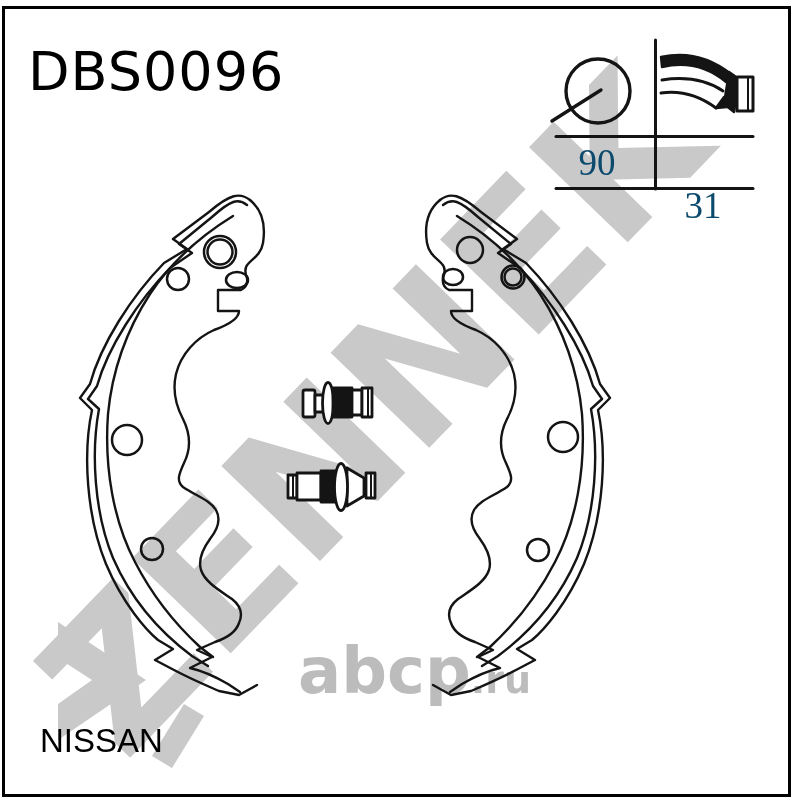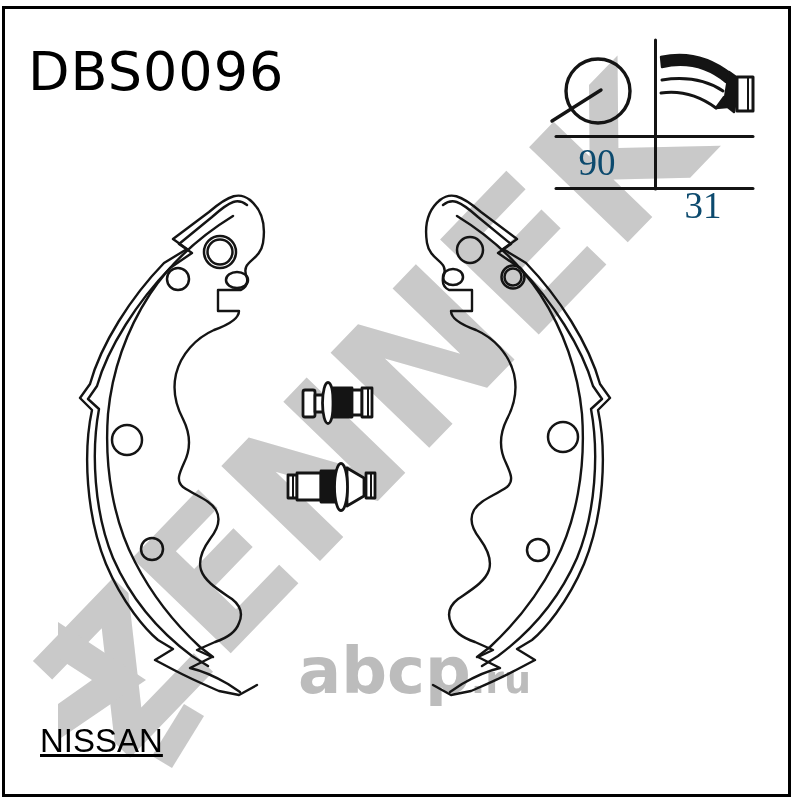--- a/index.html
+++ b/index.html
@@ -36,21 +36,21 @@
     font-family:"DejaVu Sans",sans-serif;
   }
   .spec-val{
     position:absolute;top:141px;width:64px;text-align:center;
     font-size:37px;color:#0c4a6e;font-family:"Liberation Serif",serif;
   }
   .spec-val.diam{left:565px;}
   .spec-val.width{left:671px;margin-top:43px;}
   .vehicle-make{
     position:absolute;left:40px;top:722px;
-    font-size:33px;color:#000;font-family:"Liberation Sans",sans-serif;text-decoration:underline;
+    font-size:33px;color:#000;font-family:"Liberation Sans",sans-serif;
   }
 </style>
 </head>
 <body>
 
 <div id="stage">
 
   <div class="wm-layer">
     <div class="brand-wm">ZENNEK</div>
     <svg width="799" height="800" viewBox="0 0 799 800" style="position:absolute;left:0;top:0;">

